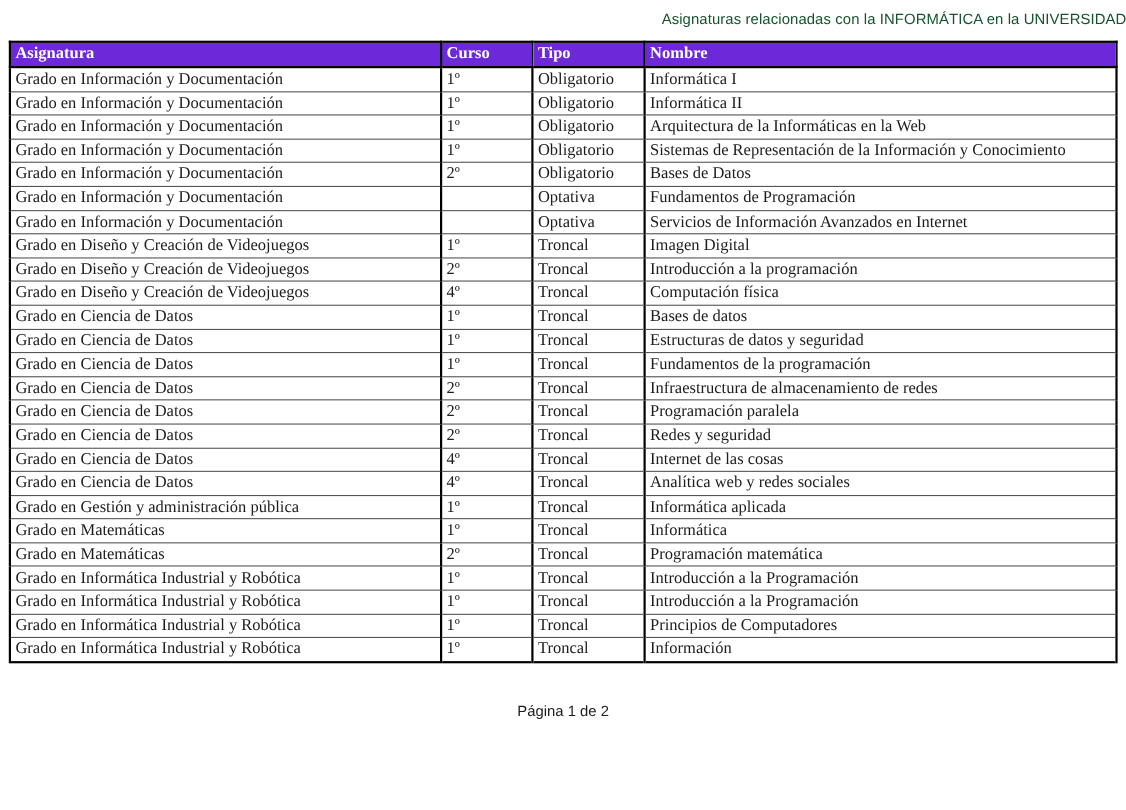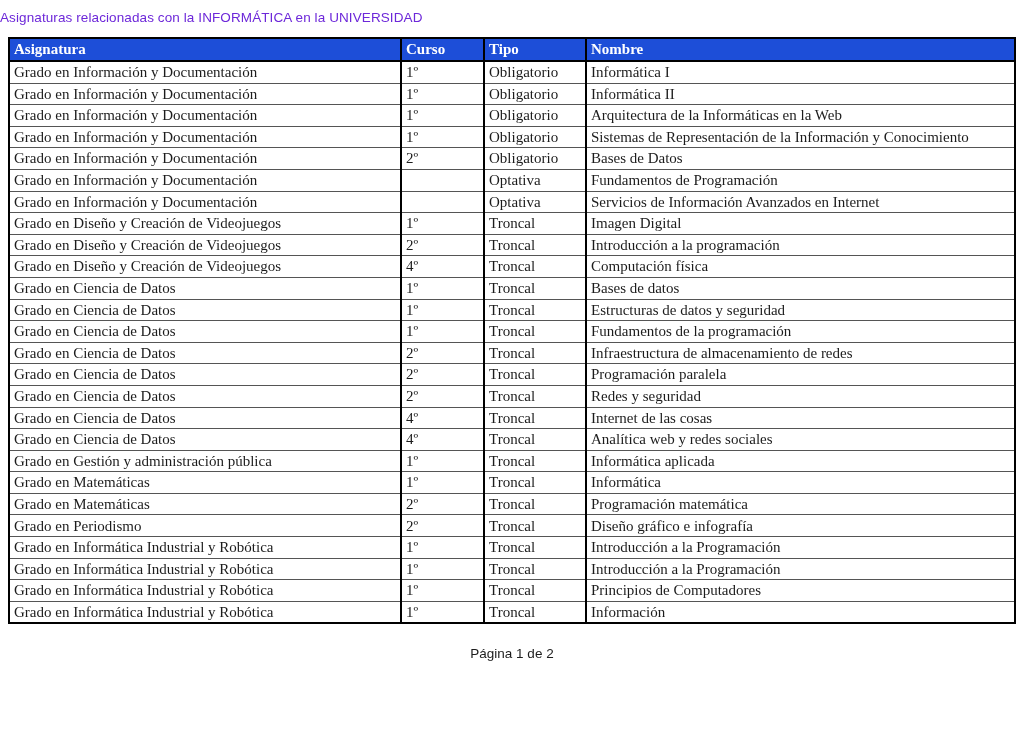--- a/index.html
+++ b/index.html
@@ -10,39 +10,39 @@
     height: 736px;
     overflow: hidden;
   }
   .page {
     width: 1024px;
     height: 736px;
     background: #ffffff;
     box-sizing: border-box;
   }
   .doc-title {
-    text-align: left;
+    text-align: right;
     font-family: "Liberation Sans", sans-serif;
     font-size: 13.5px;
-    color: #6d28d9;
+    color: #14532d;
     padding-top: 10px;
     letter-spacing: 0.1px;
   }
   table.subjects {
     border-collapse: collapse;
     table-layout: fixed;
     width: 1006px;
     margin: 12px 0 0 8px;
     font-family: "Liberation Serif", serif;
     font-size: 15px;
     color: #1c1c1c;
     border: 2px solid #000000;
   }
   table.subjects th {
-    background: #1d4ed8;
+    background: #6d28d9;
     color: #ffffff;
     font-weight: bold;
     text-align: left;
     padding: 1px 4px 2px 4px;
     height: 18px;
     font-size: 15px;
     border: 2px solid #000000;
     white-space: nowrap;
     overflow: hidden;
   }
@@ -55,21 +55,21 @@
     height: 20.6px;
     white-space: nowrap;
     overflow: hidden;
     line-height: 1.1;
   }
   .doc-footer {
     text-align: center;
     font-family: "Liberation Sans", sans-serif;
     font-size: 13.5px;
     color: #1c1c1c;
-    margin-top: 22px;
+    margin-top: 36px;
   }
 </style>
 </head>
 <body>
 
 <div class="page">
 
   <div class="doc-title">Asignaturas relacionadas con la INFORMÁTICA en la UNIVERSIDAD</div>
 
   <table class="subjects">
@@ -208,26 +208,20 @@
           <td>Troncal</td>
           <td>Informática</td>
         </tr>
         <tr>
           <td>Grado en Matemáticas</td>
           <td>2º</td>
           <td>Troncal</td>
           <td>Programación matemática</td>
         </tr>
         <tr>
-          <td>Grado en Periodismo</td>
-          <td>2º</td>
-          <td>Troncal</td>
-          <td>Diseño gráfico e infografía</td>
-        </tr>
-        <tr>
           <td>Grado en Informática Industrial y Robótica</td>
           <td>1º</td>
           <td>Troncal</td>
           <td>Introducción a la Programación</td>
         </tr>
         <tr>
           <td>Grado en Informática Industrial y Robótica</td>
           <td>1º</td>
           <td>Troncal</td>
           <td>Introducción a la Programación</td>

